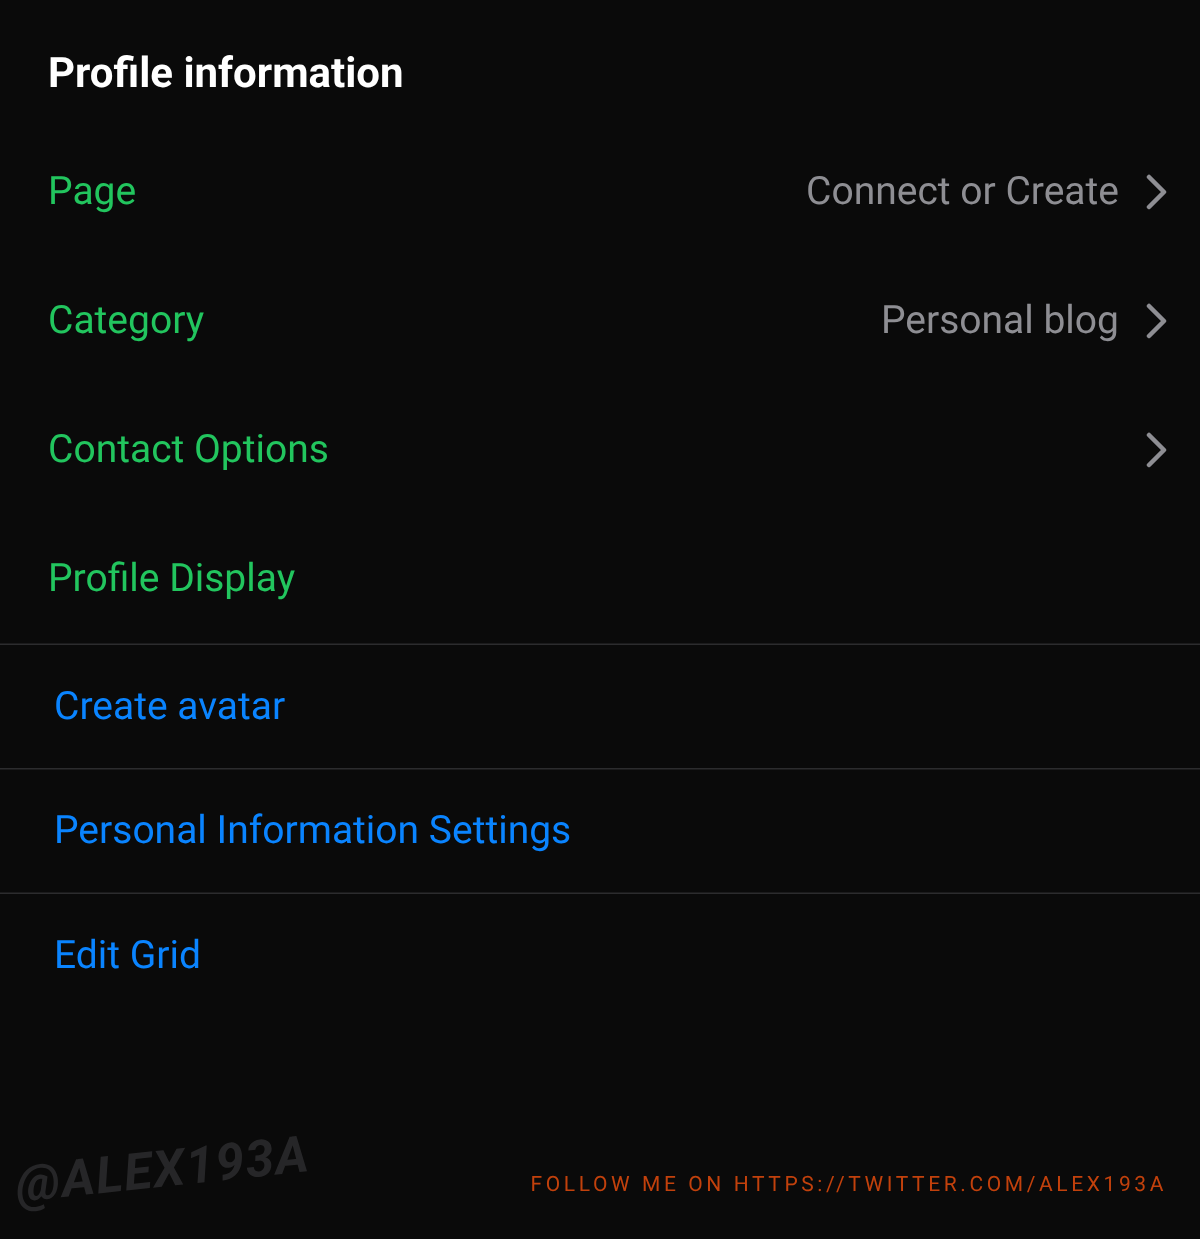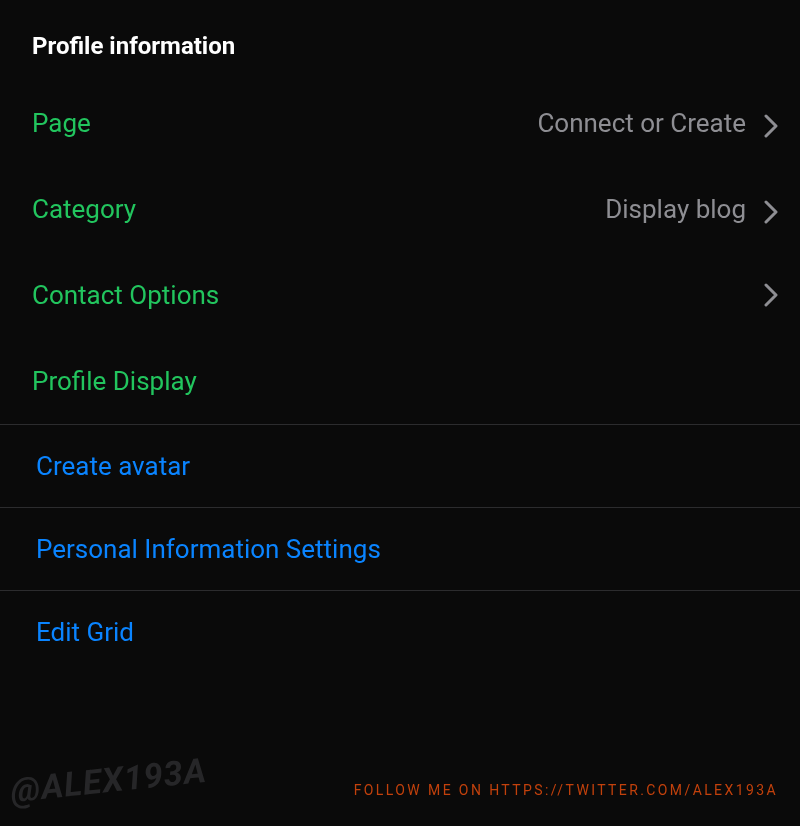--- a/index.html
+++ b/index.html
@@ -13,39 +13,39 @@
       background: #0a0a0a;
       font-family: -apple-system, BlinkMacSystemFont, "Segoe UI", Roboto, Helvetica, Arial, sans-serif;
       overflow: hidden;
       position: relative;
     }
     .container {
       padding: 0;
     }
     .section-title {
       color: #ffffff;
-      font-size: 24px;
+      font-size: 28px;
       font-weight: 700;
       padding: 32px 32px 20px 32px;
     }
     .row {
       display: flex;
       align-items: center;
       justify-content: space-between;
       padding: 28px 22px 28px 32px;
       cursor: pointer;
     }
     .row-label {
       color: #22c55e;
       font-size: 26px;
       font-weight: 400;
     }
     .row-right {
       display: flex;
-      align-items: flex-end;
+      align-items: center;
       gap: 18px;
     }
     .row-value {
       color: #8e8e93;
       font-size: 26px;
       font-weight: 400;
     }
     .chevron {
       width: 14px;
       height: 24px;
@@ -105,21 +105,21 @@
         <svg width="14" height="24" viewBox="0 0 14 24" fill="none">
             <path d="M2 2 L12 12 L2 22" stroke="#8e8e93" stroke-width="3" stroke-linecap="round" stroke-linejoin="round"></path>
           </svg>
       </span>
     </span>
   </div>
 
   <div class="row">
     <span class="row-label">Category</span>
     <span class="row-right">
-      <span class="row-value">Display blog</span>
+      <span class="row-value">Personal blog</span>
       <span class="chevron">
         <svg width="14" height="24" viewBox="0 0 14 24" fill="none">
             <path d="M2 2 L12 12 L2 22" stroke="#8e8e93" stroke-width="3" stroke-linecap="round" stroke-linejoin="round"></path>
           </svg>
       </span>
     </span>
   </div>
 
   <div class="row">
     <span class="row-label">Contact Options</span>

